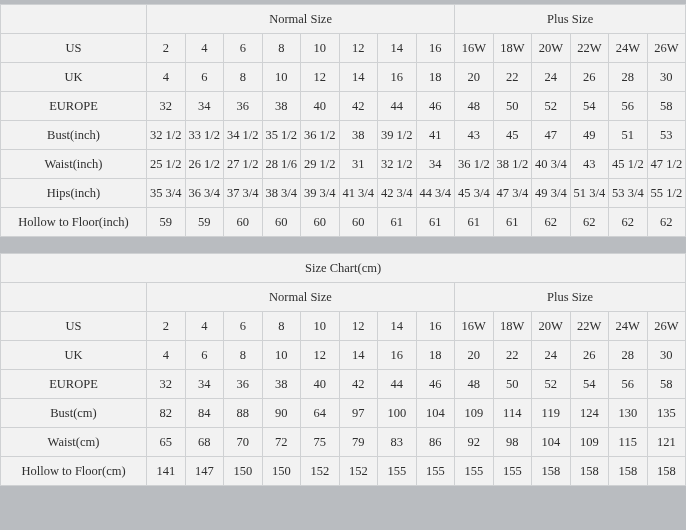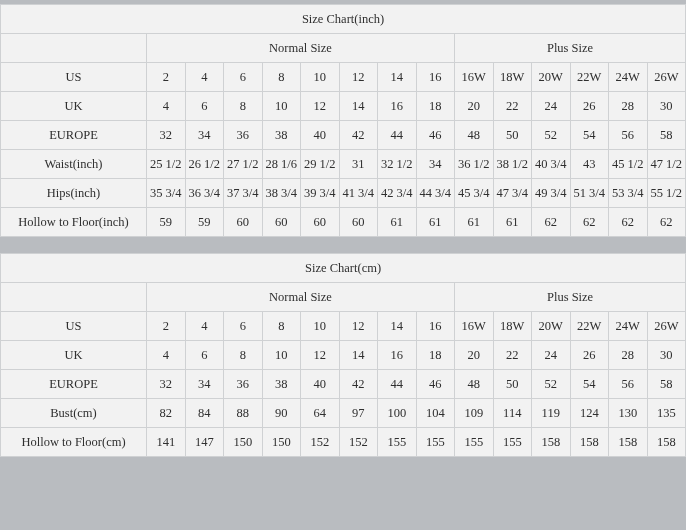--- a/index.html
+++ b/index.html
@@ -103,23 +103,20 @@
           <col class="datacol">
           <col class="datacol">
         <col class="datacol">
           <col class="datacol">
           <col class="datacol">
           <col class="datacol">
         <col class="datacol">
           <col class="datacol">
       </colgroup>
       <tbody>
-        <tr>
-          <td class="title-cell" colspan="15">Size Chart(inch)</td>
-        </tr>
         <tr>
           <td class="blank"></td>
           <td class="group-head" colspan="8">Normal Size</td>
           <td class="group-head" colspan="6">Plus Size</td>
         </tr>
 
         <tr>
           <td class="rowlabel">US</td>
           <td class="colhead">2</td>
           <td class="colhead">4</td>
@@ -166,20 +163,37 @@
           <td>44</td>
           <td>46</td>
           <td>48</td>
           <td>50</td>
           <td>52</td>
           <td>54</td>
           <td>56</td>
           <td>58</td>
         </tr>
 
+        <tr>
+          <td class="rowlabel">Bust(inch)</td>
+          <td>32 1/2</td>
+          <td>33 1/2</td>
+          <td>34 1/2</td>
+          <td>35 1/2</td>
+          <td>36 1/2</td>
+          <td>38</td>
+          <td>39 1/2</td>
+          <td>41</td>
+          <td>43</td>
+          <td>45</td>
+          <td>47</td>
+          <td>49</td>
+          <td>51</td>
+          <td>53</td>
+        </tr>
 
         <tr>
           <td class="rowlabel">Waist(inch)</td>
           <td>25 1/2</td>
           <td>26 1/2</td>
           <td>27 1/2</td>
           <td>28 1/6</td>
           <td>29 1/2</td>
           <td>31</td>
           <td>32 1/2</td>
@@ -327,20 +341,37 @@
           <td>100</td>
           <td>104</td>
           <td>109</td>
           <td>114</td>
           <td>119</td>
           <td>124</td>
           <td>130</td>
           <td>135</td>
         </tr>
 
+        <tr>
+          <td class="rowlabel">Waist(cm)</td>
+          <td>65</td>
+          <td>68</td>
+          <td>70</td>
+          <td>72</td>
+          <td>75</td>
+          <td>79</td>
+          <td>83</td>
+          <td>86</td>
+          <td>92</td>
+          <td>98</td>
+          <td>104</td>
+          <td>109</td>
+          <td>115</td>
+          <td>121</td>
+        </tr>
 
 
         <tr>
           <td class="rowlabel">Hollow to Floor(cm)</td>
           <td>141</td>
           <td>147</td>
           <td>150</td>
           <td>150</td>
           <td>152</td>
           <td>152</td>

